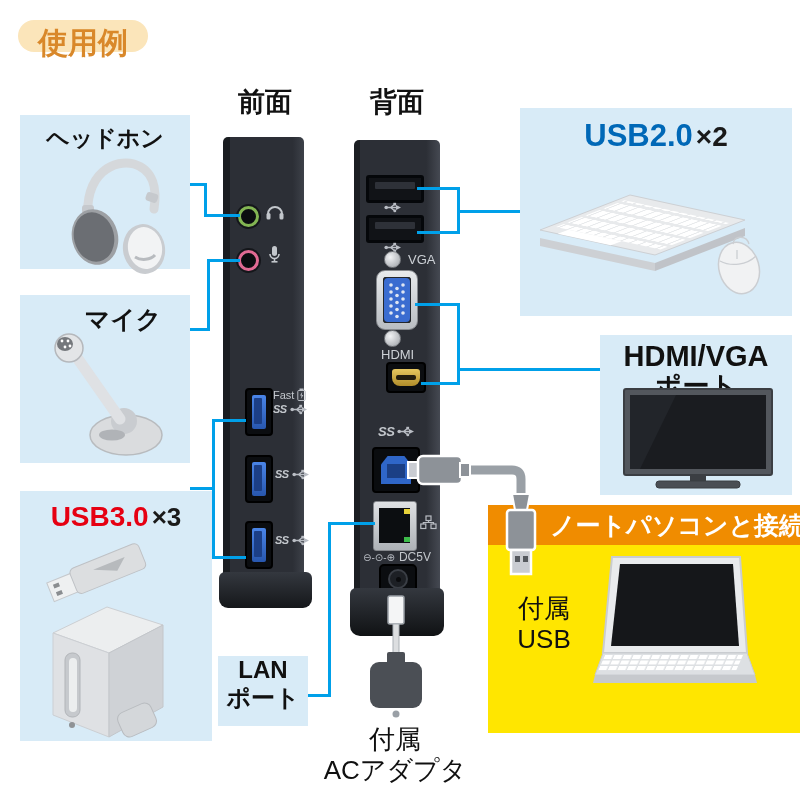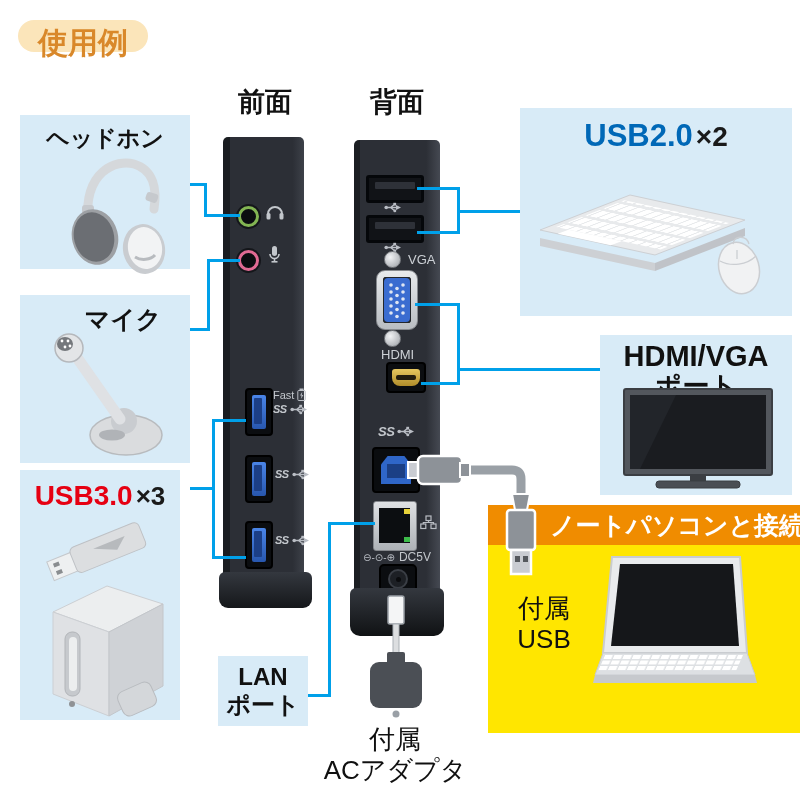--- a/index.html
+++ b/index.html
@@ -94,21 +94,21 @@
       <line x1="36" y1="32" x2="78" y2="92" stroke="#dfe1e4" stroke-width="11" stroke-linecap="round"></line>
       <circle cx="27" cy="21" r="14" fill="#e3e5e7" stroke="#b5b8bc" stroke-width="1.5"></circle>
       <ellipse cx="23" cy="17" rx="8" ry="7" fill="#75787c"></ellipse>
       <circle cx="20" cy="14" r="1.4" fill="#fff"></circle>
         <circle cx="26" cy="14" r="1.4" fill="#fff"></circle>
       <circle cx="23" cy="20" r="1.4" fill="#fff"></circle>
         <circle cx="28" cy="19" r="1.4" fill="#fff"></circle>
     </svg>
   </div>
 
-  <div class="bluebox" style="left:20px;top:470px;width:160px;height:250px;text-align:center;">
+  <div class="bluebox" style="left:20px;top:491px;width:192px;height:250px;text-align:center;">
     <div class="boxtitle">
       <span style="color:#e60012;font-size:28px;">USB3.0</span>
       <span style="color:#1a1a1a;font-size:26px;">×3</span>
     </div>
     <svg width="130" height="85" style="position:absolute;left:18px;top:37px;">
       <g transform="rotate(-22 65 42)">
         <rect x="8" y="33" width="26" height="20" fill="#eef0f1" stroke="#c5c8cc"></rect>
         <rect x="13" y="37" width="6" height="4" fill="#8a8d90"></rect>
         <rect x="13" y="45" width="6" height="4" fill="#8a8d90"></rect>
         <rect x="33" y="29" width="74" height="27" rx="5" fill="#dcdee0" stroke="#bec1c5"></rect>
@@ -161,21 +161,21 @@
     <svg width="160" height="105" style="position:absolute;left:18px;top:52px;">
       <rect x="6" y="2" width="148" height="86" rx="2" fill="#53575d" stroke="#3b3e43" stroke-width="2"></rect>
       <rect x="12" y="8" width="136" height="74" fill="#1a1c20"></rect>
       <polygon points="12,8 58,8 22,82 12,82" fill="#22252a"></polygon>
       <rect x="72" y="88" width="16" height="6" fill="#3b3e43"></rect>
       <rect x="38" y="94" width="84" height="7" rx="3" fill="#4a4e54" stroke="#3b3e43"></rect>
     </svg>
   </div>
 
   <div class="bluebox" style="left:218px;top:656px;width:90px;height:70px;">
-    <div class="cap" style="padding-top:7px;font-size:24px;line-height:1.15;">
+    <div class="cap" style="padding-top:0;font-size:24px;line-height:1.15;">
       <div>LAN</div>
       <div>ポート</div>
     </div>
   </div>
 
   <div class="tower" id="front-tower">
     <div class="jack green" style="left:15px;top:69px;"></div>
     <svg width="20" height="17" style="position:absolute;left:42px;top:66px;">
       <path d="M3,11 a7,7 0 0 1 14,0" fill="none" stroke="#c3c7cc" stroke-width="2"></path>
       <rect x="1.5" y="10" width="4" height="6.5" rx="1.5" fill="#c3c7cc"></rect>

